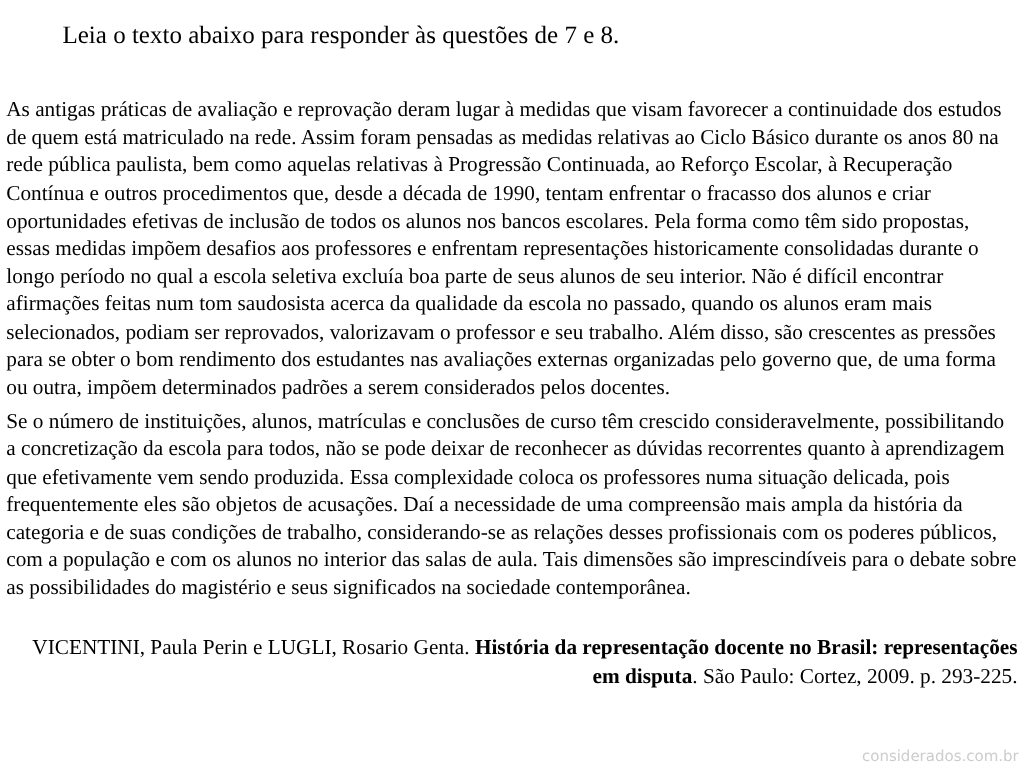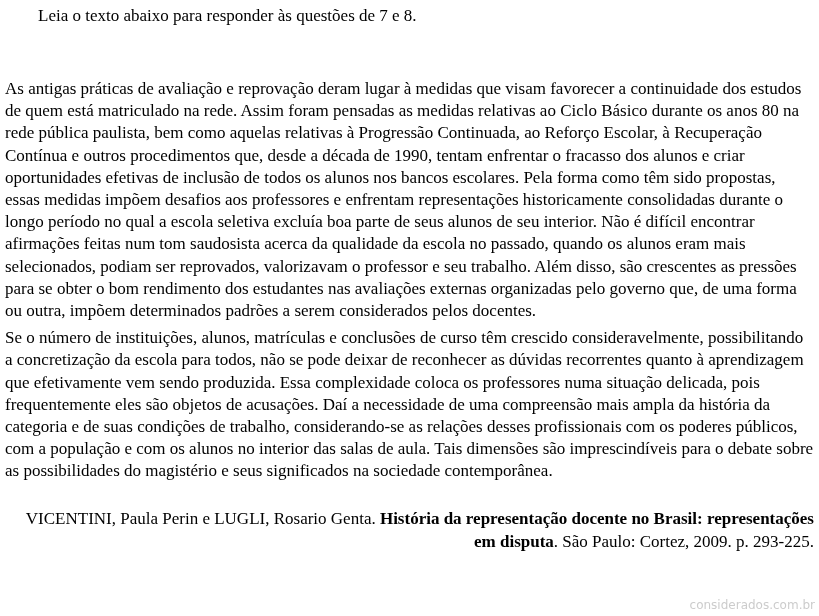--- a/index.html
+++ b/index.html
@@ -16,27 +16,27 @@
   }
   .page {
     position: relative;
     box-sizing: border-box;
     width: 819px;
     height: 616px;
     padding: 5px 5px 0 5px;
     background: #ffffff;
   }
   .instruction {
-    margin: 0;
+    margin: 12px;
     padding-left: 33px;
-    font-size: 17px;
+    font-size: 20px;
     line-height: 22px;
   }
   .text-body {
-    margin-top: 51px;
+    margin-top: 38px;
   }
   .para {
     margin: 0 0 5px 0;
     font-size: 17px;
     line-height: 22.2px;
     text-align: left;
   }
   .citation {
     margin: 24px 0 0 0;
     font-size: 17px;

